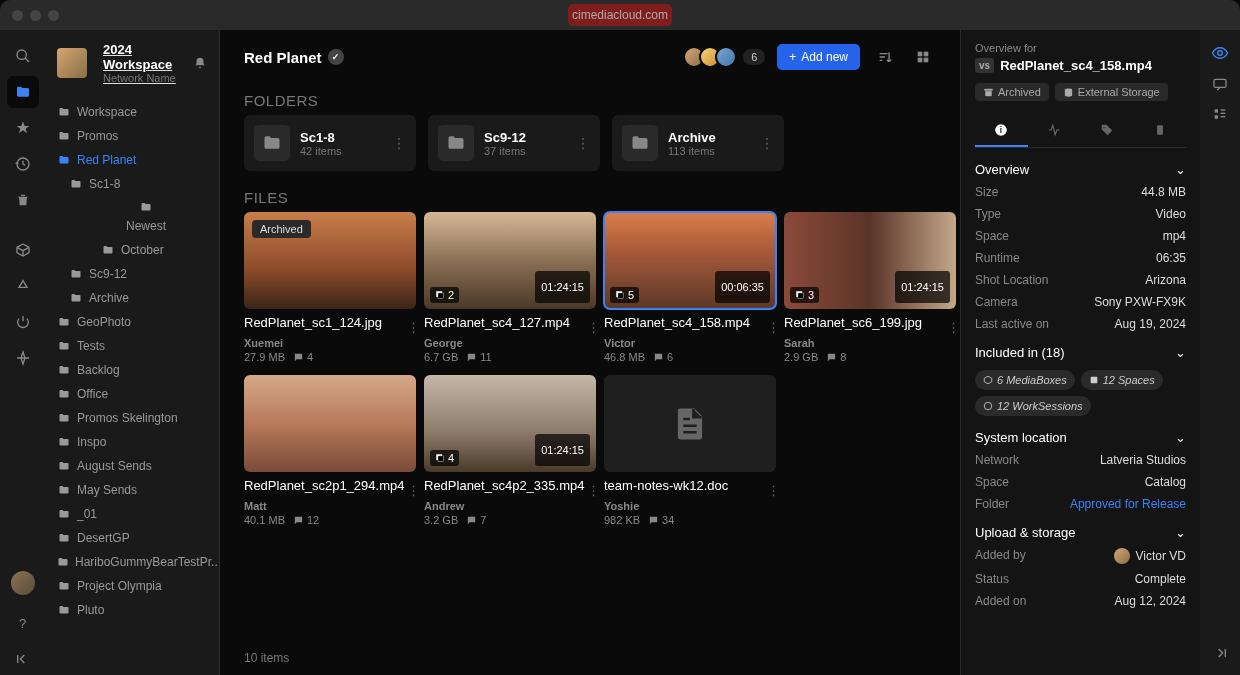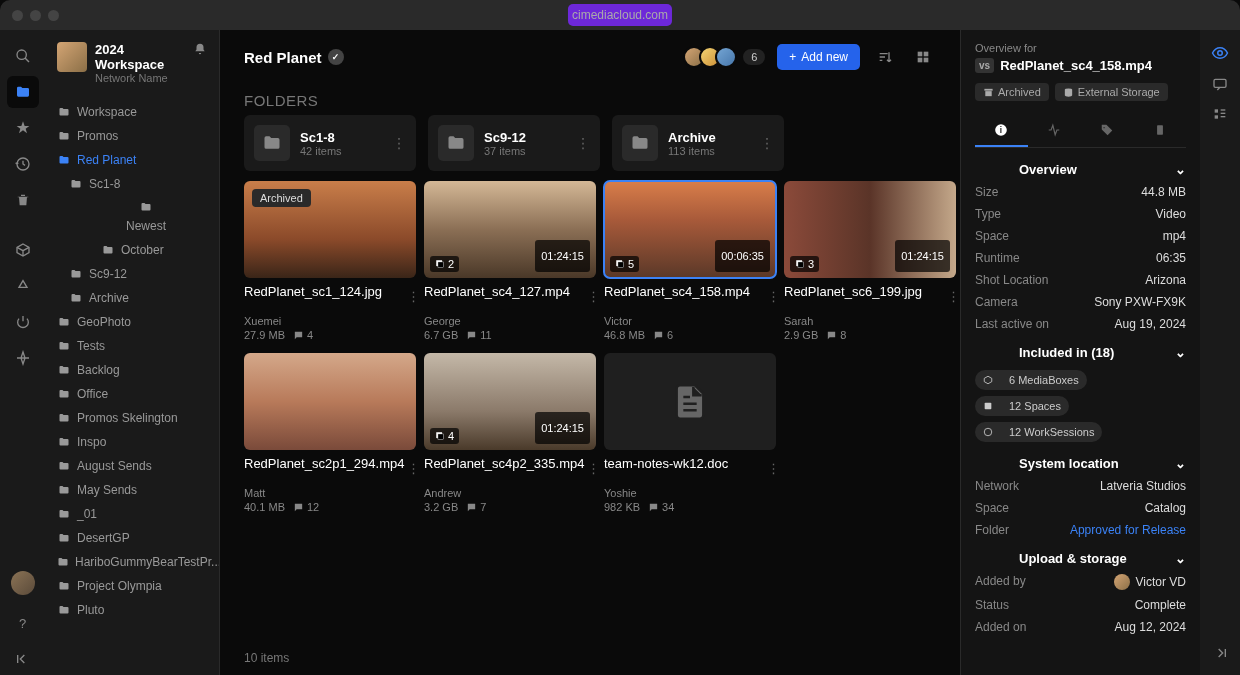--- a/index.html
+++ b/index.html
@@ -1,28 +1,28 @@
 <!DOCTYPE html>
 <html><head>
 <meta charset="utf-8">
 <style>
 * { margin:0; padding:0; box-sizing:border-box; font-family:-apple-system,BlinkMacSystemFont,"Segoe UI",sans-serif; }
 body { background:#0a0a0a; color:#e0e0e0; width:1240px; height:675px; overflow:hidden; font-size:13px; }
 .titlebar { height:30px; background:#2a2a2a; display:flex; align-items:center; padding:0 12px; border-radius:10px 10px 0 0; position:relative; }
 .traffic { display:flex; gap:7px; }
 .traffic span { width:11px; height:11px; border-radius:50%; background:#444; }
-.url-pill { position:absolute; left:50%; transform:translateX(-50%); background:#6d28d9; padding:4px 4px; border-radius:5px; font-size:12px; color:#aaa; }
+.url-pill { position:absolute; left:50%; transform:translateX(-50%); background:#7f1d1d; padding:4px 4px; border-radius:5px; font-size:12px; color:#aaa; }
 .app { display:flex; height:645px; background:#101010; }
 .rail { width:45px; background:#1a1a1a; display:flex; flex-direction:column; align-items:center; padding-top:10px; gap:4px; }
 .rail-item { width:32px; height:32px; display:flex; align-items:center; justify-content:center; color:#888; border-radius:6px; cursor:pointer; }
 .rail-item.active { background:#0a0a0a; color:#3b82f6; }
 .rail-spacer { flex:1; }
 .rail-avatar { width:24px; height:24px; border-radius:50%; background:linear-gradient(135deg,#8b7355,#5a4a3a); margin-bottom:8px; }
 .sidebar { width:175px; background:#1a1a1a; display:flex; flex-direction:column; border-right:1px solid #2a2a2a; }
-.ws-header { padding:12px; display:flex; gap:8px; }
+.ws-header { padding:12px; display:flex; align-items:center; gap:16px;text-decoration:underline; }
 .ws-thumb { width:30px; height:30px; border-radius:4px; background:linear-gradient(135deg,#d4a574,#8b6f47); }
 .ws-info { flex:1; }
 .ws-title { font-size:13px; font-weight:600; color:#fff; }
 .ws-sub { font-size:11px; color:#777; }
 .bell { color:#888; font-size:14px; }
 .tree { flex:1; overflow-y:auto; padding:4px 0; }
 .tree-item { display:flex; align-items:center; gap:6px; padding:5px 12px; color:#999; cursor:pointer; font-size:12px; }
 .tree-item.active { color:#3b82f6; }
 .tree-item .icon { width:14px; display:inline-flex; justify-content:center; font-size:11px; }
 .indent-1 { padding-left:24px; }
@@ -49,21 +49,21 @@
 .folder-count { font-size:11px; color:#777; }
 .more-v { color:#666; cursor:pointer; font-size:14px; }
 .files-grid { display:grid; grid-template-columns:repeat(4,172px); gap:12px 8px; padding:0 24px; }
 .file-card { display:flex; flex-direction:column; position:relative; }
 .thumb { width:172px; height:97px; border-radius:6px; position:relative; overflow:hidden; }
 .thumb.selected { outline:2px solid #3b82f6; outline-offset:-1px; }
 .badge-archived { position:absolute; top:8px; left:8px; background:#2a2a2a; color:#ddd; font-size:11px; padding:3px 8px; border-radius:4px; }
 .badge-bl { position:absolute; bottom:6px; left:6px; background:rgba(0,0,0,0.7); color:#fff; font-size:11px; padding:2px 5px; border-radius:3px; display:flex; align-items:center; gap:3px; }
 .badge-br { position:absolute; bottom:6px; right:6px; background:rgba(0,0,0,0.7); color:#fff; font-size:11px; padding:10px 6px; border-radius:3px; }
 .file-name { font-size:13px; color:#fff; margin-top:6px; font-weight:500; }
-.file-author { font-size:11px; color:#888; margin-top:16px; }
+.file-author { font-size:11px; color:#888; margin-top:7px;font-weight:bold; }
 .file-meta { font-size:11px; color:#888; margin-top:2px; display:flex; align-items:center; gap:8px; }
 .file-meta .cm { display:flex; align-items:center; gap:3px; }
 .file-more { position:absolute; right:-4px; top:108px; color:#666; cursor:pointer; }
 .doc-thumb { background:#1f1f1f; display:flex; align-items:center; justify-content:center; }
 .doc-icon { color:#666; }
 .main-footer { margin-top:auto; padding:10px 24px; color:#777; font-size:12px; }
 
 
 .t1 { background:linear-gradient(180deg,#c97e4a 0%,#8b4a2a 60%,#3a2518 100%); }
 .t2 { background:linear-gradient(180deg,#d4b896 0%,#8b6f55 50%,#4a3828 100%); }
@@ -75,27 +75,27 @@
 .details { width:240px; background:#141414; border-left:1px solid #2a2a2a; display:flex; flex-direction:column; overflow-y:auto; padding:12px 14px; }
 .det-over { font-size:11px; color:#888; }
 .det-title { font-size:13px; font-weight:600; color:#fff; margin-top:4px; display:flex; align-items:center; gap:6px; }
 .det-title .vs { background:#333; color:#aaa; font-size:10px; padding:2px 4px; border-radius:3px; }
 .det-badges { display:flex; gap:6px; margin-top:10px; }
 .det-badge { background:#2a2a2a; color:#aaa; font-size:11px; padding:3px 8px; border-radius:4px; display:flex; align-items:center; gap:4px; }
 .det-tabs { display:flex; margin-top:14px; border-bottom:1px solid #2a2a2a; }
 .det-tab { flex:1; display:flex; justify-content:center; padding:8px 0; color:#666; cursor:pointer; }
 .det-tab.active { color:#fff; border-bottom:2px solid #3b82f6; }
 .det-section { margin-top:14px; }
-.det-sec-h { display:flex; justify-content:space-between; align-items:center; font-size:13px; font-weight:700; color:#fff; cursor:pointer;margin-left:44px; }
+.det-sec-h { display:flex; justify-content:space-between; align-items:center; font-size:13px; font-weight:400; color:#fff; cursor:pointer; }
 .det-row { display:flex; justify-content:space-between; margin-top:8px; font-size:12px; }
 .det-row .k { color:#888; }
 .det-row .v { color:#ddd; }
 .det-row .v.link { color:#3b82f6; }
 .det-chips { display:flex; flex-wrap:wrap; gap:6px; margin-top:10px; }
-.det-chip { background:#2a2a2a; color:#ccc; font-size:11px; padding:4px 8px; border-radius:10px; display:flex; align-items:center; gap:16px; }
+.det-chip { background:#2a2a2a; color:#ccc; font-size:11px; padding:4px 8px; border-radius:10px; display:flex; align-items:center; gap:4px;font-style:italic; }
 .uploader { display:flex; align-items:center; gap:6px; }
 .up-av { width:16px; height:16px; border-radius:50%; background:linear-gradient(135deg,#d4a574,#8b6f47); }
 
 .right-rail { width:40px; background:#1a1a1a; display:flex; flex-direction:column; align-items:center; padding-top:14px; gap:14px; }
 .rr-item { color:#888; cursor:pointer; font-size:15px; }
 .rr-item.active { color:#3b82f6; }
 .rr-spacer { flex:1; }
 
 svg { display:block; }
 </style>
@@ -423,20 +423,21 @@
             </svg>
           </div>
           <div class="folder-info">
             <div class="folder-name">Archive</div>
             <div class="folder-count">113 items</div>
           </div>
           <div class="more-v">⋮</div>
         </div>
       </div>
 
+    <div class="section-label">FILES</div>
     <div class="files-grid" id="files">
         <div class="file-card">
           <div class="thumb t1">
             <div class="badge-archived">Archived</div>
           </div>
           <div class="file-name">RedPlanet_sc1_124.jpg</div>
           <div class="file-author">Xuemei</div>
           <div class="file-meta">
             <span>27.9 MB</span>
             <span class="cm"><svg width="11" height="11" viewBox="0 0 24 24" fill="currentColor">

